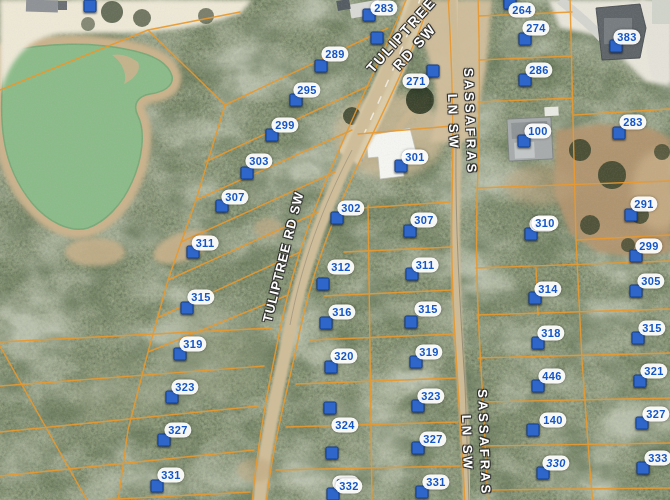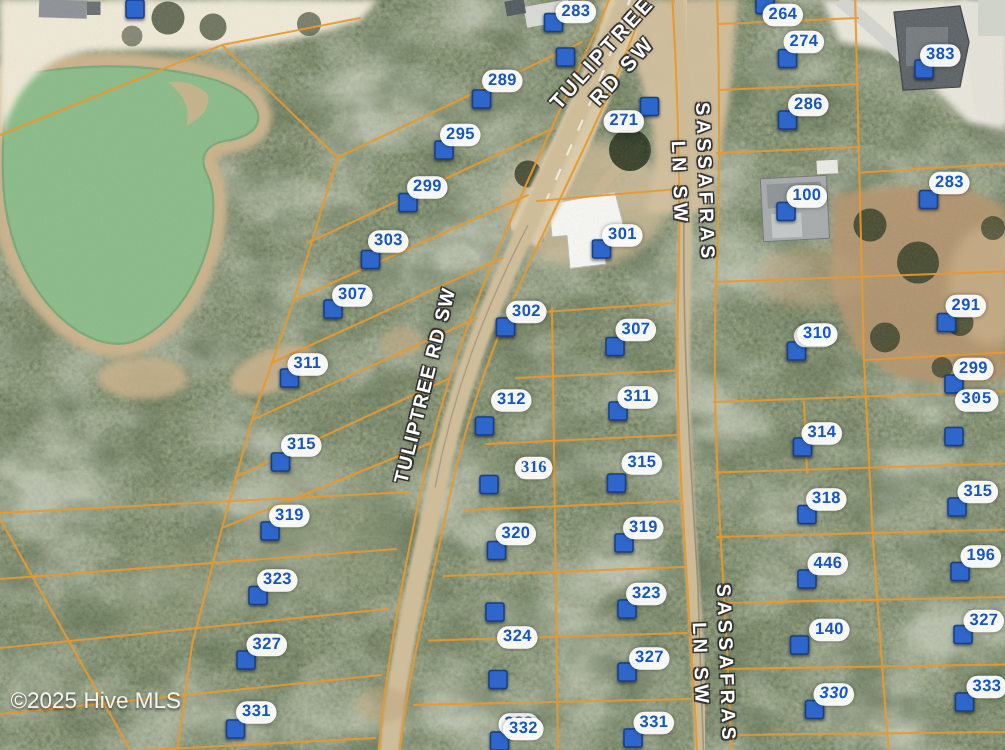--- a/index.html
+++ b/index.html
@@ -149,21 +149,20 @@
     <rect x="0" y="0" width="670" height="500" filter="url(#grain)" opacity="0.12"></rect>
 
     <g fill="none" style="stroke:var(--parcel-line,#e8992f)" stroke-width="1.4" opacity="0.92" stroke-linecap="round">
       <path d="M388,28 L225,105 M368,86 L205,162 M352,130 L196,200 M335,172 L181,242 M318,212 L168,280 M300,252 L157,318 M288,295 L148,352 M272,328 L0,342 M264,366 L0,386 M258,406 L0,432 M254,450 L0,476 M250,492 L60,502 M225,105 L196,200 L168,280 L148,352 L128,430 L118,502 M0,90 L148,30 L240,12 M148,30 L225,105 M0,346 L88,502"></path>
       <path d="M358,134 L452,126 M362,208 L450,202 M344,252 L452,247 M324,296 L452,290 M310,340 L454,334 M296,384 L456,378 M286,427 L458,422 M276,470 L460,466 M368,205 L370,350 L372,502"></path>
       <path d="M408,-5 C390,40 362,95 340,148 C315,205 295,258 282,320 C270,378 258,436 252,505 M432,-5 C418,40 390,98 364,152 C336,210 314,265 300,330 C288,390 272,445 266,505 M448,-5 C452,60 454,130 452,200 C450,280 456,350 460,420 C463,465 464,485 465,505 M478,-5 C480,60 480,130 477,200 C475,280 480,350 484,420 C486,460 487,485 488,505"></path>
       <path d="M479,16 L572,12 M479,60 L572,56 M478,102 L572,98 M477,188 L670,181 M476,268 L670,261 M477,315 L670,309 M478,358 L670,353 M480,402 L670,398 M482,446 L670,443 M484,490 L670,488 M574,115 L670,109 M576,240 L670,235 M570,-5 L573,120 L576,240 L582,360 L590,470 L593,505 M536,268 L538,315"></path>
     </g>
   </svg>
 
-  <div class="watermark">©2025 Hive MLS</div>
 <div class="pin" title="283" style="left: 369px; top: 15px;"></div>
     <div class="plabel" style="left: 384px; top: 8px;">283</div>
     <div class="pin" title="289" style="left: 321px; top: 66px;"></div>
     <div class="plabel" style="left: 335px; top: 54px;">289</div>
     <div class="pin" title="295" style="left: 296px; top: 100px;"></div>
     <div class="plabel" style="left: 307px; top: 90px;">295</div>
     <div class="pin" title="299" style="left: 272px; top: 135px;"></div>
     <div class="plabel" style="left: 285px; top: 125px;">299</div>
     <div class="pin" title="303" style="left: 247px; top: 173px;"></div>
     <div class="plabel" style="left: 259px; top: 161px;">303</div>
@@ -179,21 +178,21 @@
     <div class="plabel" style="left: 185px; top: 387px;">323</div>
     <div class="pin" title="327" style="left: 164px; top: 440px;"></div>
     <div class="plabel" style="left: 178px; top: 430px;">327</div>
     <div class="pin" title="331" style="left: 157px; top: 486px;"></div>
     <div class="plabel" style="left: 171px; top: 475px;">331</div>
     <div class="pin" title="302" style="left: 337px; top: 218px;"></div>
     <div class="plabel" style="left: 351px; top: 208px;">302</div>
     <div class="pin" title="312" style="left: 323px; top: 284px;"></div>
     <div class="plabel" style="left: 341px; top: 267px;">312</div>
     <div class="pin" title="316" style="left: 326px; top: 323px;"></div>
-    <div class="plabel" style="left: 356px; top: 312px; font-family: Liberation Serif, serif;">316</div>
+    <div class="plabel" style="left: 342px; top: 312px;">316</div>
     <div class="pin" title="320" style="left: 331px; top: 367px;"></div>
     <div class="plabel" style="left: 344px; top: 356px;">320</div>
     <div class="pin" title="324" style="left: 330px; top: 408px;"></div>
     <div class="plabel" style="left: 345px; top: 398px; margin-top: 27px;">324</div>
     <div class="pin" title="328" style="left: 332px; top: 453px;"></div>
     <div class="plabel" style="left: 346px; top: 443px; margin-top: 40px;">328</div>
     <div class="pin" title="332" style="left: 333px; top: 494px;"></div>
     <div class="plabel" style="left: 349px; top: 486px;">332</div>
     <div class="pin" title="271" style="left: 433px; top: 71px;"></div>
     <div class="plabel" style="left: 416px; top: 81px;">271</div>
@@ -236,25 +235,25 @@
     <div class="plabel" style="left: 556px; top: 463px; font-style: italic;">330</div>
     <div class="pin" title="263" style="left: 616px; top: 46px;"></div>
     <div class="plabel" style="left: 627px; top: 37px;">383</div>
     <div class="pin" title="283" style="left: 619px; top: 133px;"></div>
     <div class="plabel" style="left: 633px; top: 122px;">283</div>
     <div class="pin" title="291" style="left: 631px; top: 215px;"></div>
     <div class="plabel" style="left: 644px; top: 204px;">291</div>
     <div class="pin" title="299" style="left: 636px; top: 256px;"></div>
     <div class="plabel" style="left: 649px; top: 246px;">299</div>
     <div class="pin" title="305" style="left: 636px; top: 291px;"></div>
-    <div class="plabel" style="left: 651px; top: 267px; font-family: Liberation Mono, monospace;">305</div>
+    <div class="plabel" style="left: 651px; top: 281px;">305</div>
     <div class="pin" title="315" style="left: 638px; top: 338px;"></div>
     <div class="plabel" style="left: 652px; top: 328px;">315</div>
     <div class="pin" title="321" style="left: 640px; top: 381px;"></div>
-    <div class="plabel" style="left: 654px; top: 371px;">196</div>
+    <div class="plabel" style="left: 654px; top: 371px;">321</div>
     <div class="pin" title="327" style="left: 642px; top: 423px;"></div>
     <div class="plabel" style="left: 656px; top: 414px;">327</div>
     <div class="pin" title="333" style="left: 643px; top: 468px;"></div>
     <div class="plabel" style="left: 658px; top: 458px;">333</div>
     <div class="pin" style="left: 377px; top: 38px;"></div>
     <div class="pin" style="left: 90px; top: 6px;"></div>
     <div class="roadlabel" data-rlid="tuliptree-top" style="left: 408px; top: 41px; font-size: 14px; transform: translate(-50%, -50%) rotate(-48deg);">
       <span>TULIPTREE</span>
       <span>RD SW</span>
     </div>

